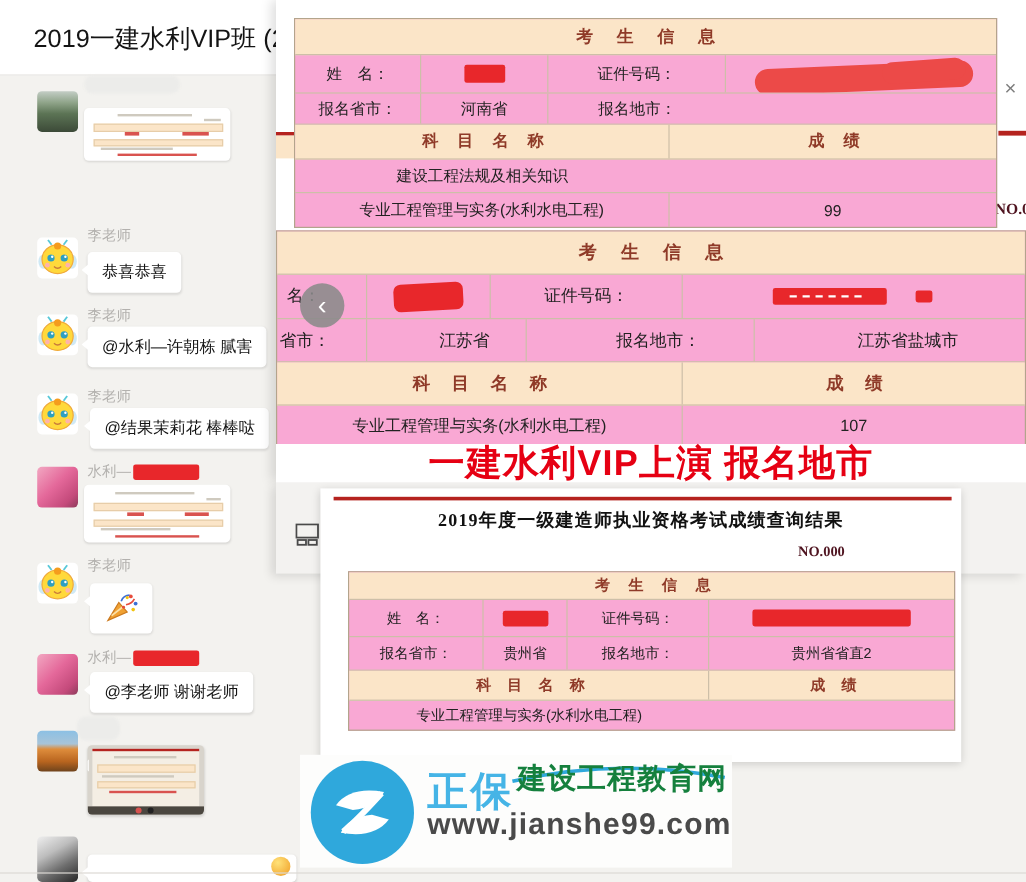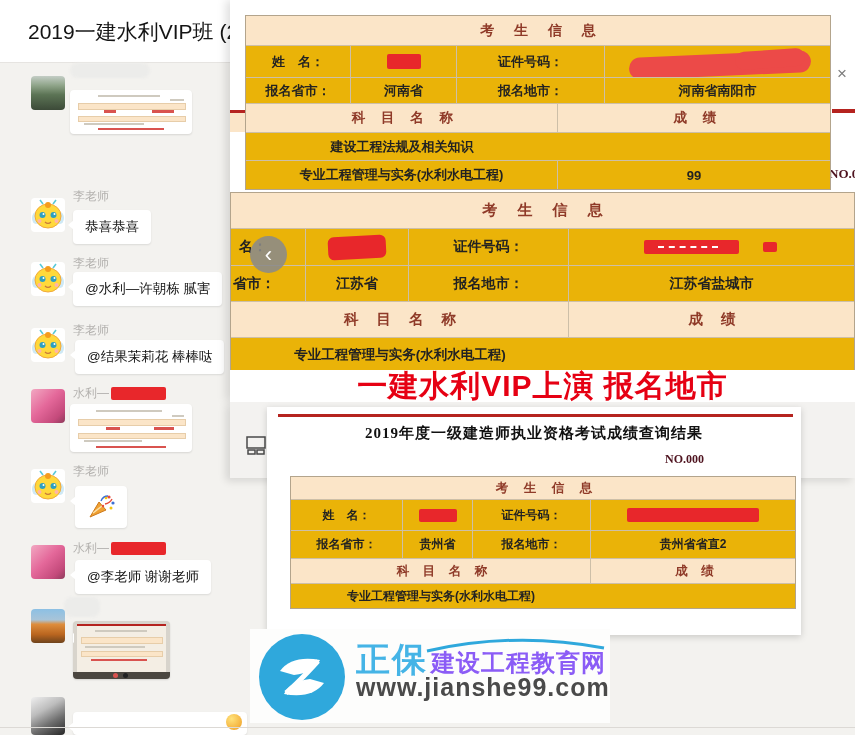--- a/index.html
+++ b/index.html
@@ -26,44 +26,44 @@
   .av-bw{background:linear-gradient(150deg,#efefef 0%,#bdbdbd 35%,#6e6e6e 65%,#262626 100%);}
 
   
   .overlay-main{position:absolute;left:230px;top:0;width:625px;height:402px;background:#ffffff;box-shadow:-4px 0 9px rgba(0,0,0,.13);}
   .overlay-gray{position:absolute;left:230px;top:402px;width:625px;height:76px;background:#f3f2f0;box-shadow:-4px 3px 8px rgba(0,0,0,.12);}
   .viewer-close{position:absolute;left:830px;top:62px;width:24px;height:24px;display:flex;align-items:center;justify-content:center;font-size:17px;color:#7d7d7d;cursor:default;}
   .viewer-prev{position:absolute;left:250px;top:236px;width:37px;height:37px;border-radius:50%;background:rgba(138,138,138,.88);color:#ffffff;display:flex;align-items:center;justify-content:center;font-size:22px;line-height:1;}
   .windows-icon{position:absolute;left:246px;top:436px;}
 
   
-  .tbl{position:absolute;background:#eab308;border:1px solid #b3a48c;box-sizing:border-box;}
+  .tbl{position:absolute;background:#f9a8d4;border:1px solid #b3a48c;box-sizing:border-box;}
   .tr{display:flex;box-sizing:border-box;border-bottom:1px solid #cdbfa8;}
   .tr:last-child{border-bottom:none;}
-  .td{box-sizing:border-box;border-right:1px solid #cdbfa8;display:flex;align-items:center;justify-content:center;color:#222;overflow:hidden;position:relative;font-weight:bold;}
+  .td{box-sizing:border-box;border-right:1px solid #cdbfa8;display:flex;align-items:center;justify-content:center;color:#222;overflow:hidden;position:relative;}
   .td:last-child{border-right:none;}
   .tan{background:#fbe5c8;}
   .hdrtxt{color:#8f3a28;font-weight:bold;letter-spacing:8px;text-indent:8px;}
   .redblock{background:#e8272b;border-radius:2px;}
   .scribble{position:absolute;left:24px;top:8px;width:182px;height:22px;background:#ec4a48;border-radius:12px;transform:rotate(-2.5deg);}
   .scribble2{position:absolute;left:130px;top:4px;width:70px;height:18px;background:#ec4a48;border-radius:10px;transform:rotate(-4deg);}
   .iddash{position:absolute;left:14px;top:6px;width:60px;border-top:2px dashed #ffffff;}
   .serial{position:absolute;font-family:"Liberation Serif", serif;font-weight:bold;color:#4f1420;white-space:nowrap;}
   .sliver{position:absolute;}
 
   .caption{position:absolute;left:230px;top:370px;width:625px;height:32px;background:#ffffff;display:flex;align-items:center;justify-content:center;font-size:30px;font-weight:bold;color:#e60013;letter-spacing:1px;white-space:nowrap;}
 
   .card3{position:absolute;left:267px;top:407px;width:534px;height:228px;background:#ffffff;box-shadow:0 2px 7px rgba(0,0,0,.17);}
   .card3-redline{position:absolute;left:11px;top:7px;width:515px;height:3px;background:#b5231f;}
   .card3-title{position:absolute;left:0;top:17px;width:534px;text-align:center;font-family:"Liberation Serif", serif;font-weight:bold;font-size:15px;color:#111;letter-spacing:1px;}
 
   
   .logo-block{position:absolute;left:250px;top:629px;width:360px;height:94px;background:#fdfdfc;}
   .logo-brand{position:absolute;left:106px;top:8px;font-size:34px;font-weight:bold;color:#45b4e6;letter-spacing:2px;}
-  .logo-site{position:absolute;left:181px;top:18px;font-size:24px;font-weight:bold;color:#8b5cf6;letter-spacing:1px;}
+  .logo-site{position:absolute;left:181px;top:4px;font-size:24px;font-weight:bold;color:#15803d;letter-spacing:1px;}
   .logo-url{position:absolute;left:106px;top:44px;font-size:25px;font-weight:bold;color:#4a4a4a;letter-spacing:1px;}
   .bottom-line{position:absolute;left:0;top:727px;width:855px;height:1px;background:#dcd9d5;}
 
   
   .mini-line{position:absolute;background:#d9534f;}
   .mini-band{position:absolute;background:#fbe5c8;border:0.5px solid #e7cda9;}
   .mini-gray{position:absolute;background:#cfcabf;}
 </style>
 </head>
 <body>
@@ -235,21 +235,20 @@
       <div class="td" style="width:148px;font-size:13px;">证件号码：</div>
       <div class="td" style="flex:1;">
         <div class="scribble"></div>
         <div class="scribble2"></div>
       </div>
     </div>
     <div class="tr" style="height:26px;">
       <div class="td" style="width:105px;font-size:13px;">报名省市：</div>
       <div class="td" style="width:106px;font-size:13px;">河南省</div>
       <div class="td" style="width:148px;font-size:13px;">报名地市：</div>
-      <div class="td" style="flex:1;font-size:13px;">河南省南阳市</div>
     </div>
     <div class="tr tan" style="height:29px;">
       <div class="td hdrtxt" style="width:312px;font-size:13.5px;letter-spacing:6px;">科 目 名 称</div>
       <div class="td hdrtxt" style="flex:1;font-size:13.5px;letter-spacing:6px;">成 绩</div>
     </div>
     <div class="tr" style="height:28px;">
       <div class="td" style="width:312px;font-size:13px;">建设工程法规及相关知识</div>
     </div>
     <div class="tr" style="height:28px;">
       <div class="td" style="width:312px;font-size:13px;">专业工程管理与实务(水利水电工程)</div>
@@ -269,32 +268,33 @@
           <div class="redblock" style="width:58px;height:23px;border-radius:6px;transform:rotate(-3deg);"></div>
         </div>
       <div class="td" style="width:160px;font-size:14px;">证件号码：</div>
       <div class="td" style="flex:1;">
         <div class="redblock" style="position:absolute;left:75px;top:11px;width:95px;height:14px;">
             <div class="iddash"></div>
           </div>
         <div class="redblock" style="position:absolute;left:194px;top:13px;width:14px;height:10px;"></div>
       </div>
     </div>
-    <div class="tr" style="height:36px;">
+    <div class="tr" style="height:36px;gap:30px;">
       <div class="td" style="width:75px;font-size:14px;justify-content:flex-start;padding-left:2px;">省市：</div>
       <div class="td" style="width:103px;font-size:14px;">江苏省</div>
       <div class="td" style="width:160px;font-size:14px;">报名地市：</div>
       <div class="td" style="flex:1;font-size:14px;">江苏省盐城市</div>
     </div>
     <div class="tr tan" style="height:36px;">
       <div class="td hdrtxt" style="width:338px;font-size:14.5px;letter-spacing:7px;">科 目 名 称</div>
       <div class="td hdrtxt" style="flex:1;font-size:14.5px;letter-spacing:7px;">成 绩</div>
     </div>
     <div class="tr" style="height:33px;">
       <div class="td" style="width:338px;font-size:13.5px;">专业工程管理与实务(水利水电工程)</div>
+      <div class="td" style="flex:1;font-size:13.5px;">107</div>
     </div>
   </div>
 
   <div class="viewer-prev">‹</div>
 
   <div class="caption">一建水利VIP上演  报名地市</div>
 
   <div class="windows-icon">
     <svg width="20" height="19" viewBox="0 0 20 19">
       <rect x="1" y="1" width="18" height="11" fill="none" stroke="#4a4a4a" stroke-width="1.5"></rect>

